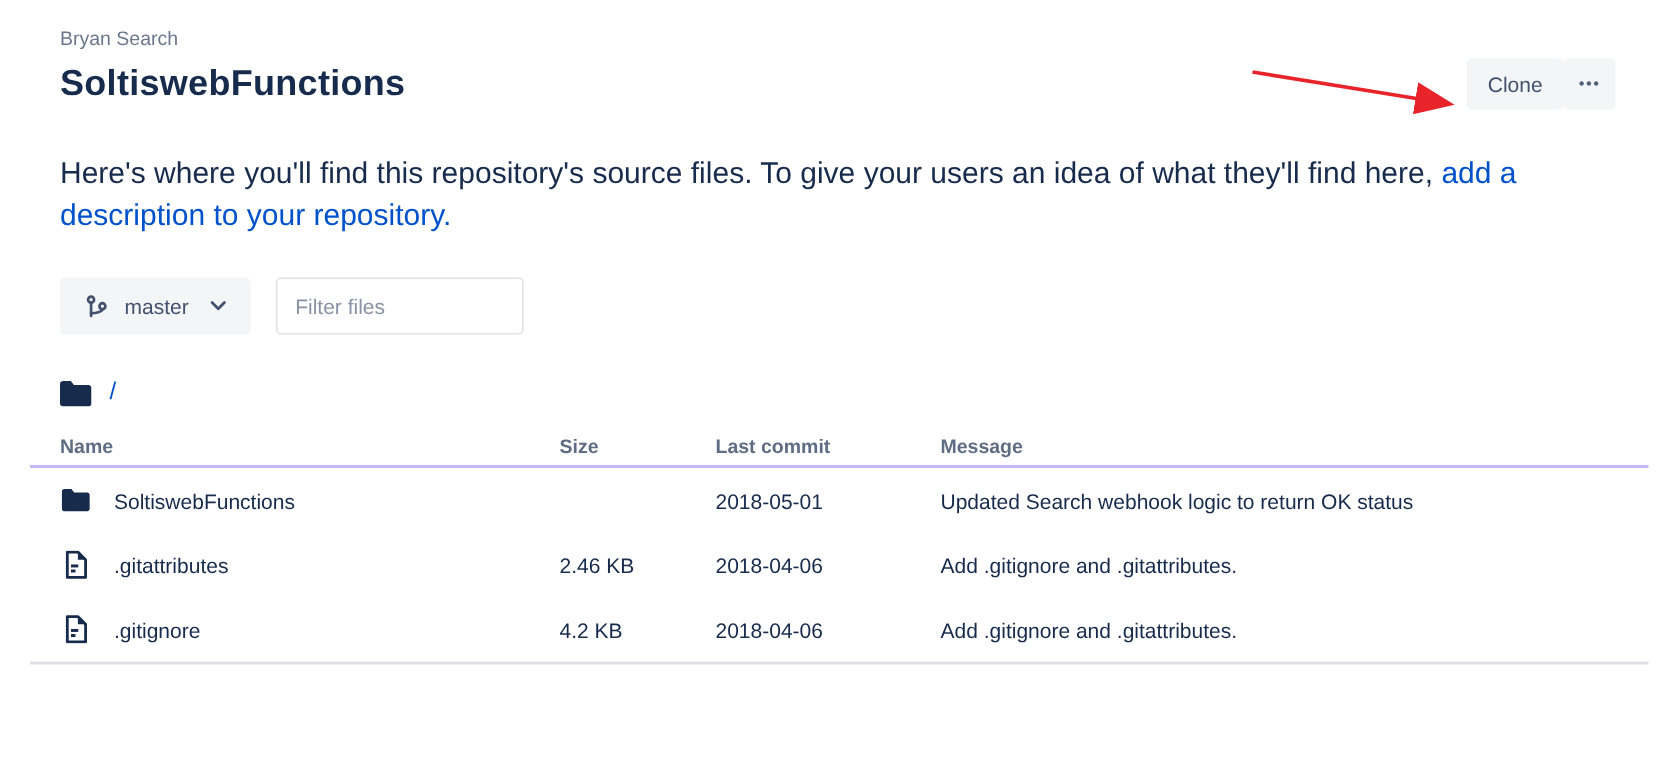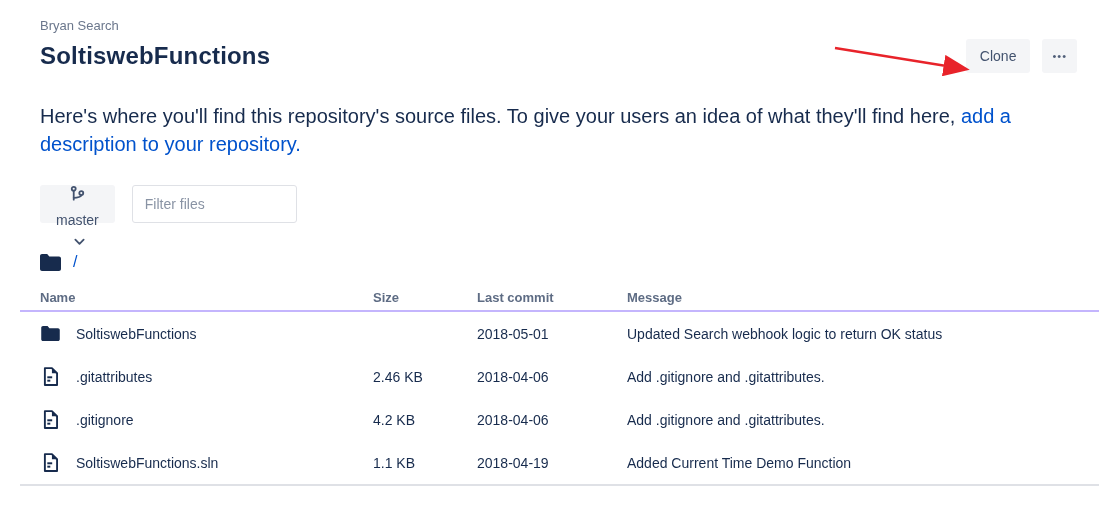--- a/index.html
+++ b/index.html
@@ -5,35 +5,35 @@
   * { margin: 0; padding: 0; box-sizing: border-box; }
   html, body { width: 1119px; height: 508px; background: #fff; overflow: hidden; }
   body { font-family: "Liberation Sans", sans-serif; color: #172b4d; position: relative; }
 
   .page { position: relative; width: 1119px; height: 508px; }
 
   .breadcrumb { margin: 18px 42px 0 40px; font-size: 13px; color: #6b778c; }
 
   .title-row { display: flex; align-items: center; justify-content: space-between; margin: 6px 42px 0 40px; }
   .page-title { font-size: 24px; font-weight: 700; color: #172b4d; letter-spacing: .2px; }
-  .title-actions { display: flex; gap: 12px; }
+  .title-actions { display: flex; gap: 0; }
   .btn { background: #f4f5f7; border: none; border-radius: 3px; color: #42526e;
          font-family: "Liberation Sans", sans-serif; font-size: 14px; height: 34px;
          padding: 0 14px; cursor: pointer; display: inline-flex; align-items: center; justify-content: center; }
   .btn.more { padding: 0 10px; font-size: 11px; letter-spacing: 1px; color: #505f79; }
 
   .arrow-overlay { position: absolute; left: 818px; top: 18px; width: 185px; height: 50px; pointer-events: none; }
 
   .description { margin: 29px 42px 0 40px; font-size: 20px; color: #172b4d; line-height: 1.4; }
   .description a { color: #0052cc; text-decoration: none; cursor: pointer; }
 
   .toolbar { margin: 27px 42px 0 40px; display: flex; align-items: center; gap: 17px; }
   .branch-selector { display: inline-flex; align-items: center; gap: 10px; background: #f4f5f7;
                      border: none; border-radius: 3px; height: 38px; padding: 0 16px;
-                     font-family: "Liberation Sans", sans-serif; font-size: 14px; color: #42526e; cursor: pointer; flex-direction: column; }
+                     font-family: "Liberation Sans", sans-serif; font-size: 14px; color: #42526e; cursor: pointer; }
   .branch-selector .chev { margin-left: 4px; display: inline-flex; }
   .filter-input { width: 165px; height: 38px; border: 1px solid #dfe1e6; border-radius: 3px;
                   padding: 0 12px; font-family: "Liberation Sans", sans-serif; font-size: 14px; color: #1d4ed8; }
   .filter-input::placeholder { color: #8993a4; }
 
   .path-row { margin: 30px 42px 0 40px; display: flex; align-items: center; gap: 12px; }
   .path-row a { color: #0052cc; font-size: 16px; text-decoration: none; cursor: pointer; }
 
   .file-table { margin: 13px 20px 0 20px; }
   .thead, .trow { display: grid; grid-template-columns: 353px 80px 150px 1fr; align-items: center; }
@@ -152,32 +152,16 @@
                 <rect x="4.6" y="9.8" width="5.2" height="2.1" fill="#172b4d"></rect>
                 <rect x="4.6" y="13.4" width="3.2" height="2.1" fill="#172b4d"></rect>
               </svg>
             </span>
             <a class="fname">.gitignore</a>
           </div>
           <div class="cell size">4.2 KB</div>
           <div class="cell date">2018-04-06</div>
           <div class="cell msg">Add .gitignore and .gitattributes.</div>
         </div>
-        <div class="trow">
-          <div class="cell name">
-            <span class="ricon">
-              <svg width="15" height="19" viewBox="0 0 16 20">
-                <path d="M2 1 h7.5 L15 6.5 V19 H2 z" fill="none" stroke="#172b4d" stroke-width="2" stroke-linejoin="round"></path>
-                <path d="M9.5 1 v5.5 H15 z" fill="#172b4d"></path>
-                <rect x="4.6" y="9.8" width="5.2" height="2.1" fill="#172b4d"></rect>
-                <rect x="4.6" y="13.4" width="3.2" height="2.1" fill="#172b4d"></rect>
-              </svg>
-            </span>
-            <a class="fname">SoltiswebFunctions.sln</a>
-          </div>
-          <div class="cell size">1.1 KB</div>
-          <div class="cell date">2018-04-19</div>
-          <div class="cell msg">Added Current Time Demo Function</div>
-        </div>
       </div>
   </div>
 
 </div>
 
 </body></html>

